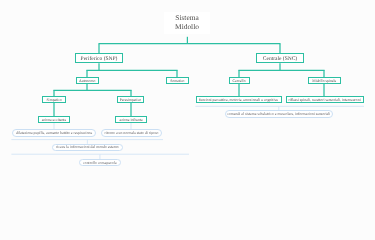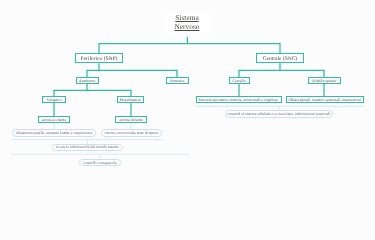--- a/index.html
+++ b/index.html
@@ -8,21 +8,21 @@
        -webkit-font-smoothing:antialiased;text-rendering:geometricPrecision;}
   #stage{position:relative;width:375px;height:177px;transform:translateZ(0);}
   svg.edges{position:absolute;left:0;top:0;width:375px;height:177px;pointer-events:none;}
   .node{position:absolute;box-sizing:border-box;background:#ffffff;
         display:flex;align-items:center;justify-content:center;
         text-align:center;color:#4a4a48;white-space:nowrap;}
   .root{border:none;font-size:7.4px;line-height:8.8px;color:#4d4b49;
         flex-direction:column;background:#fff;}
   .tealbox{border:1px solid #2cbfa2;font-size:3.82px;}
   .l1{font-size:5.5px;padding-top:1.7px;}
-  .root span{filter:opacity(99.9%);text-decoration:underline;}
+  .root span{filter:opacity(99.9%);}
   .pill{border:0.9px solid #cbdff3;border-radius:9px;color:#5b5a5e;
         background:#fff;font-size:3.82px;}
 </style>
 </head>
 <body>
 
 <div id="stage">
 
   <svg class="edges" viewBox="0 0 375 177">
     <g fill="none" stroke="#2cbfa2" stroke-width="1.25">
@@ -57,21 +57,21 @@
       <path d="M87.4,139.6 L87.4,143.8"></path>
       <path d="M11.4,154.2 L189,154.2"></path>
       <path d="M99.9,154.2 L99.9,159.1"></path>
       <path d="M195.4,106.3 L364,106.3"></path>
       <path d="M278.8,106.3 L278.8,110.3"></path>
     </g>
   </svg>
 
   <div class="node root" style="left:164px;top:12px;width:46px;height:22px;">
     <span>Sistema</span>
-    <span>Nervoso</span>
+    <span>Midollo</span>
   </div>
 
   <div class="node tealbox l1" style="left:75px;top:53px;width:48px;height:10.3px;">Periferico (SNP)</div>
   <div class="node tealbox l1" style="left:256px;top:53px;width:48px;height:10.3px;">Centrale (SNC)</div>
 
   <div class="node tealbox" style="left:75.5px;top:77.2px;width:23.3px;height:6.9px;">Autonomo</div>
   <div class="node tealbox" style="left:165.7px;top:77.2px;width:23.3px;height:6.9px;">Somatico</div>
 
   <div class="node tealbox" style="left:228.5px;top:77.2px;width:21px;height:6.9px;">Cervello</div>
   <div class="node tealbox" style="left:308px;top:77.2px;width:32.6px;height:6.9px;">Midollo spinale</div>

